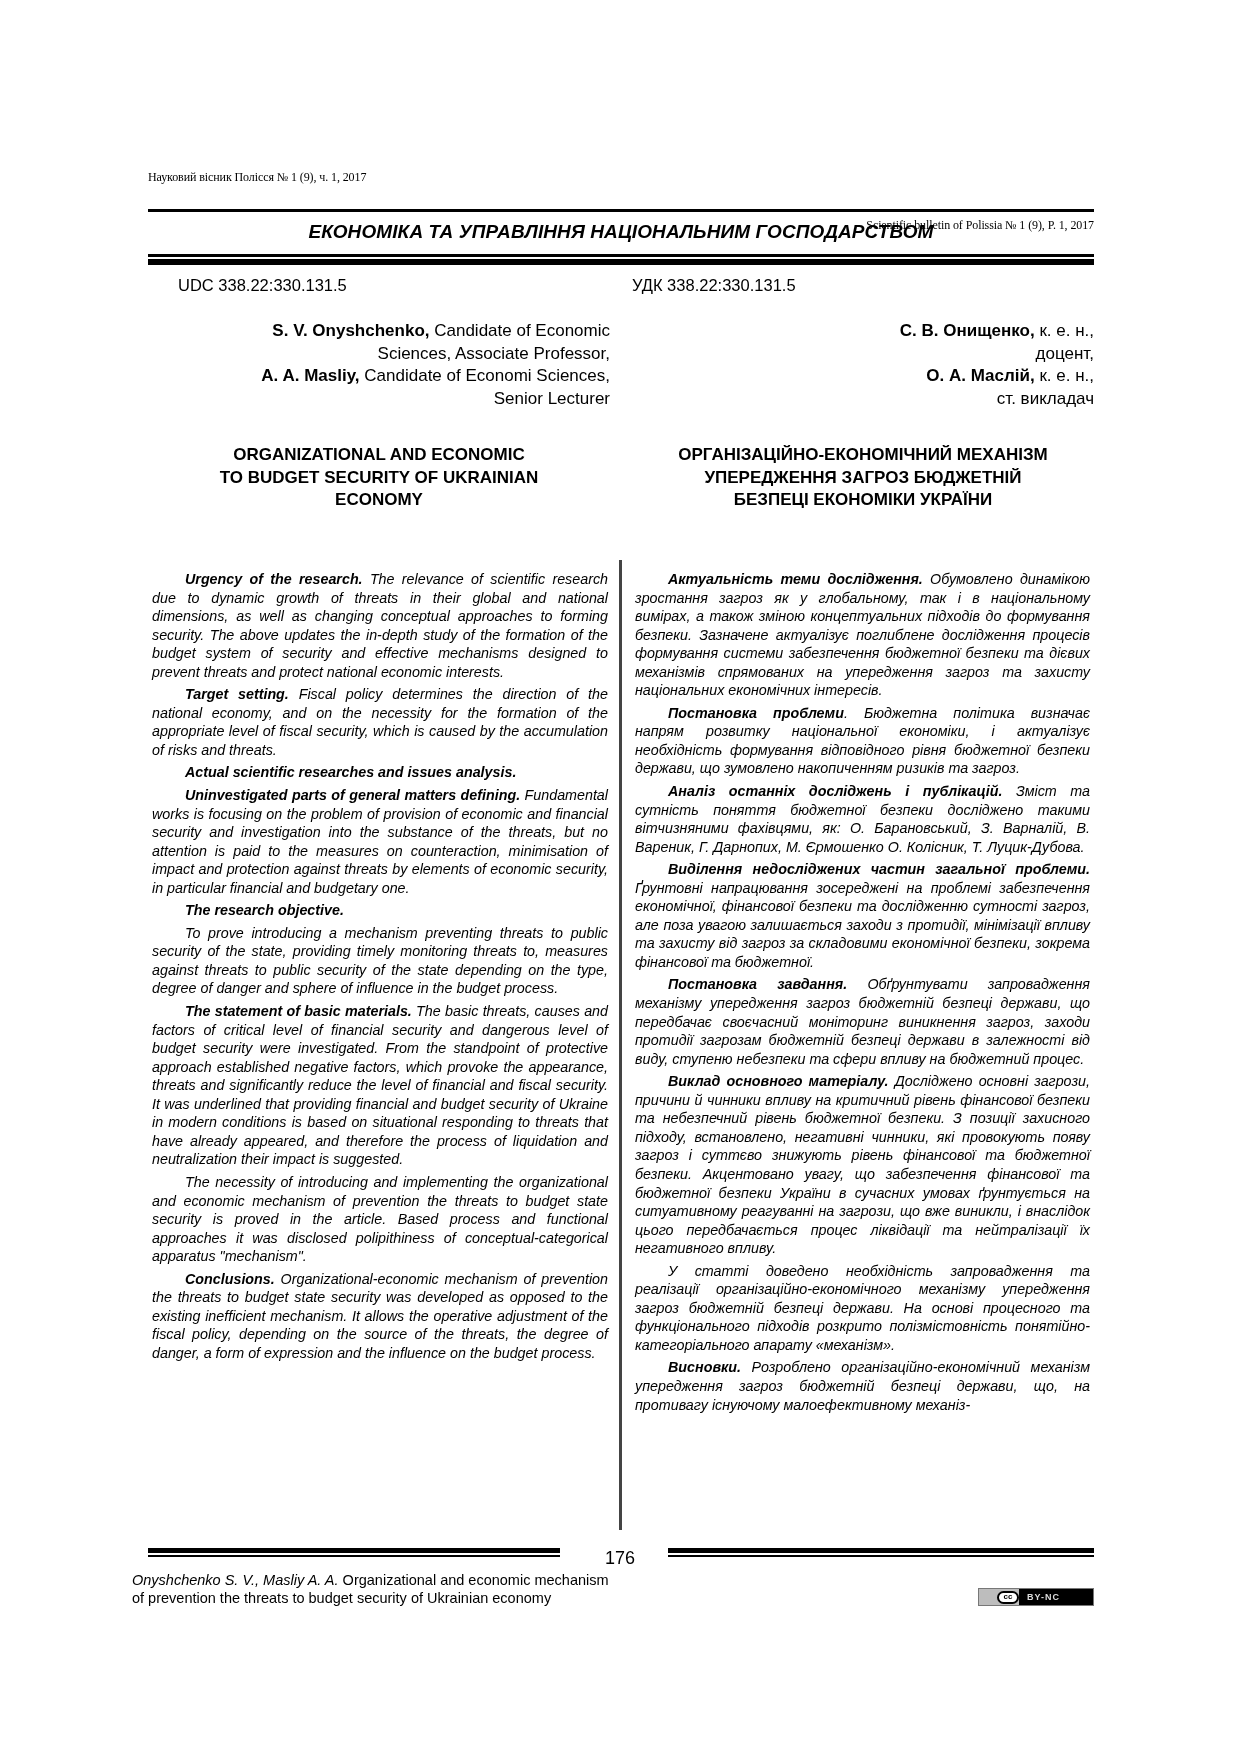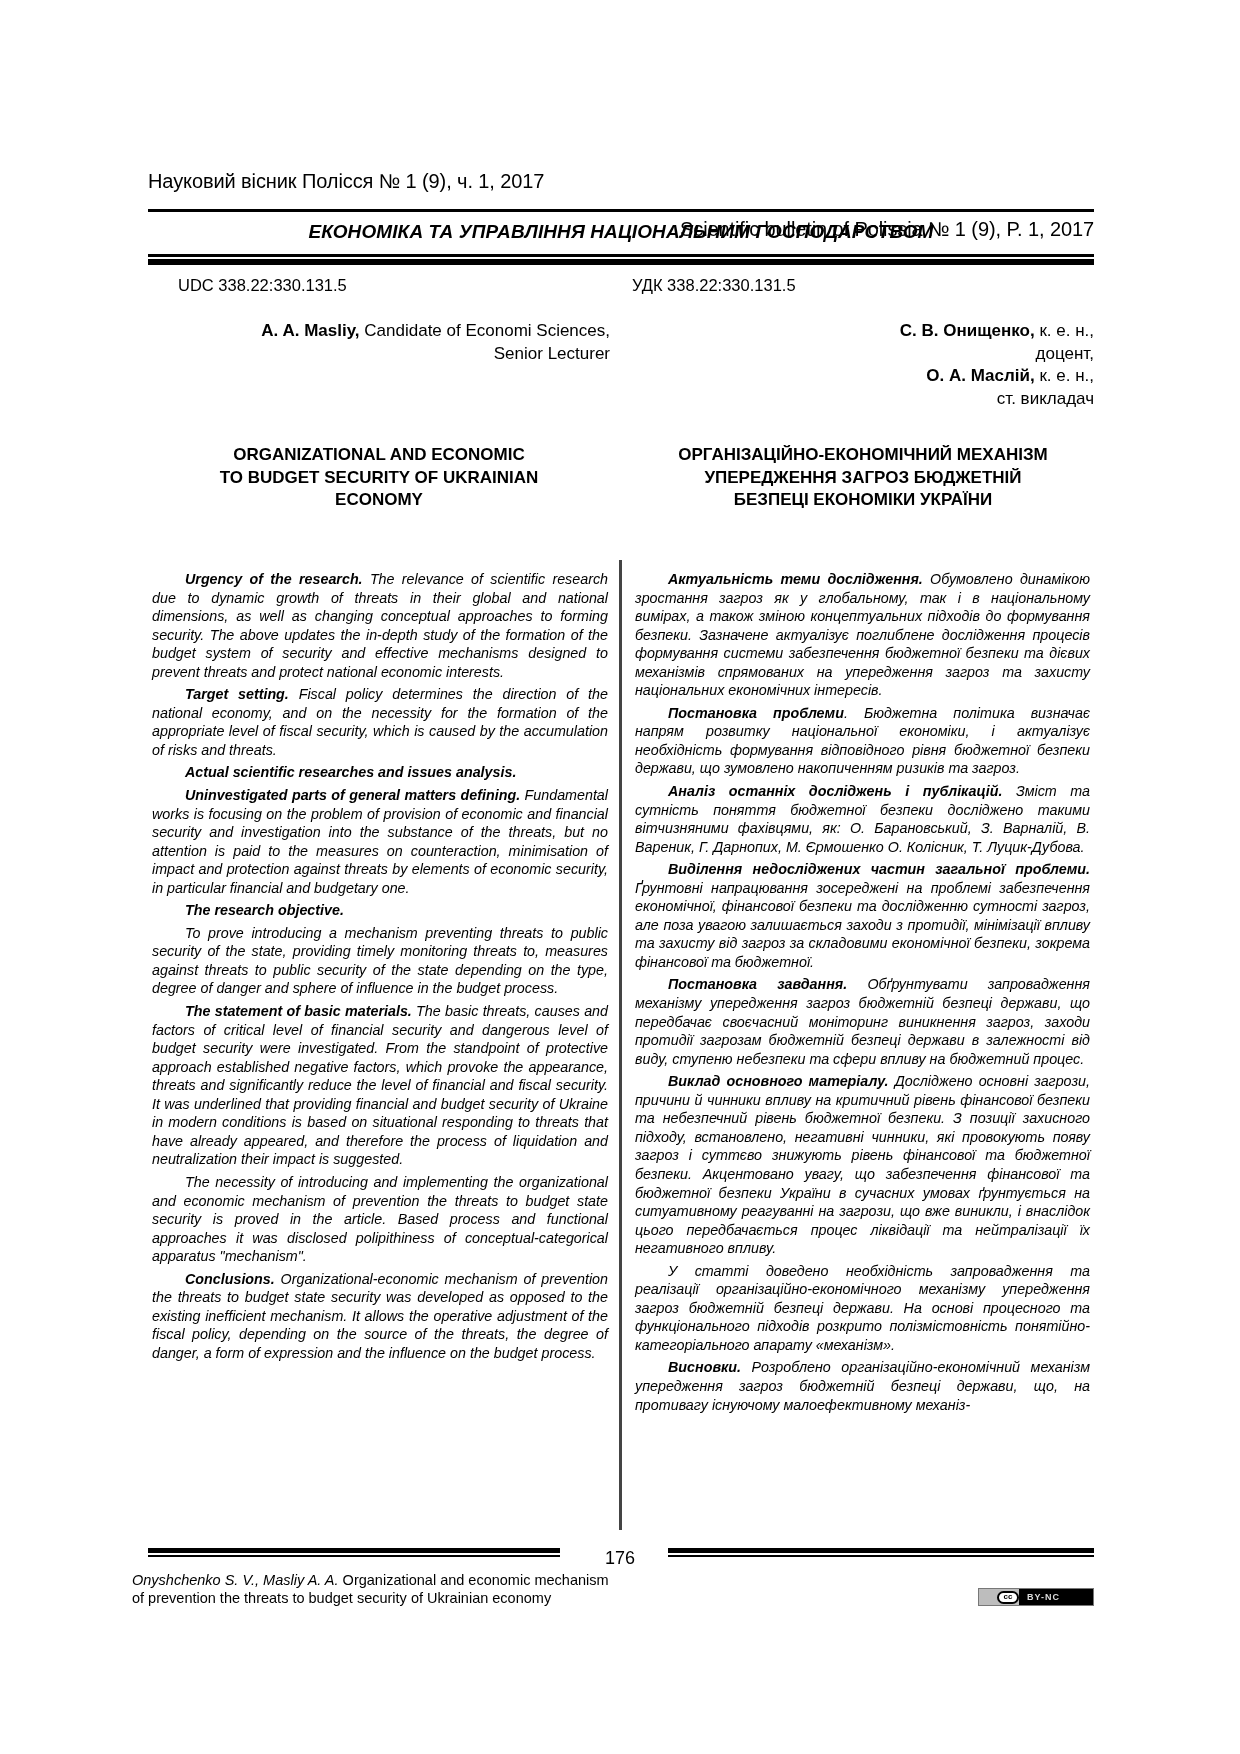--- a/index.html
+++ b/index.html
@@ -1,18 +1,18 @@
 <!DOCTYPE html>
 <html><head>
 <meta charset="utf-8">
 <style>
   html, body { margin: 0; padding: 0; background: #ffffff; }
   body { width: 1240px; height: 1754px; position: relative; overflow: hidden; color: #000; font-family: "Liberation Sans", sans-serif; }
   .abs { position: absolute; }
-  .running-head { top: 170px; font-size: 20px; white-space: nowrap; letter-spacing: -0.1px; }
+  .running-head { top: 170px; font-size: 12px; white-space: nowrap; letter-spacing: -0.1px; font-family: Liberation Serif, serif; }
   .rule-thin { background: #000; height: 3px; }
   .section-title { top: 221px; left: 148px; width: 946px; text-align: center; font-weight: bold; font-style: italic; font-size: 19px; letter-spacing: 0.1px; }
   .udc { top: 276px; font-size: 16.5px; }
   .authors { font-size: 17px; line-height: 22.5px; text-align: right; }
   .authors b { font-weight: bold; }
   .paper-title { font-size: 17px; font-weight: bold; line-height: 22.5px; text-align: center; text-transform: none; }
   .col { font-size: 14.3px; line-height: 18.55px; font-style: italic; text-align: justify; }
   .col p { margin: 4px; text-indent: 33px; }
   .col b { font-weight: bold; }
   .col-left { left: 148px; top: 566px; width: 464px; }
@@ -33,20 +33,22 @@
 <div class="abs rule-thin" style="left:148px; top:209px; width:946px; height:3px;"></div>
 
 <div class="abs section-title">ЕКОНОМІКА ТА УПРАВЛІННЯ НАЦІОНАЛЬНИМ ГОСПОДАРСТВОМ</div>
 <div class="abs" style="left:148px; top:254px; width:946px; height:3px; background:#000;"></div>
 <div class="abs" style="left:148px; top:259px; width:946px; height:6px; background:#000;"></div>
 
 <div class="abs udc" style="left:178px;">UDC 338.22:330.131.5</div>
 <div class="abs udc" style="left:632px;">УДК 338.22:330.131.5</div>
 
 <div class="abs authors" style="left:148px; top:320px; width:462px;">
+  <div><b>S. V. Onyshchenko,</b><span> Candidate of Economic</span></div>
+  <div>Sciences, Associate Professor,</div>
   <div><b>A. A. Masliy,</b><span> Candidate of Economi Sciences,</span></div>
   <div>Senior Lecturer</div>
 </div>
 
 <div class="abs authors" style="left:632px; top:320px; width:462px;">
   <div><b>С. В. Онищенко,</b><span> к. е. н.,</span></div>
   <div>доцент,</div>
   <div><b>О. А. Маслій,</b><span> к. е. н.,</span></div>
   <div>ст. викладач</div>
 </div>

